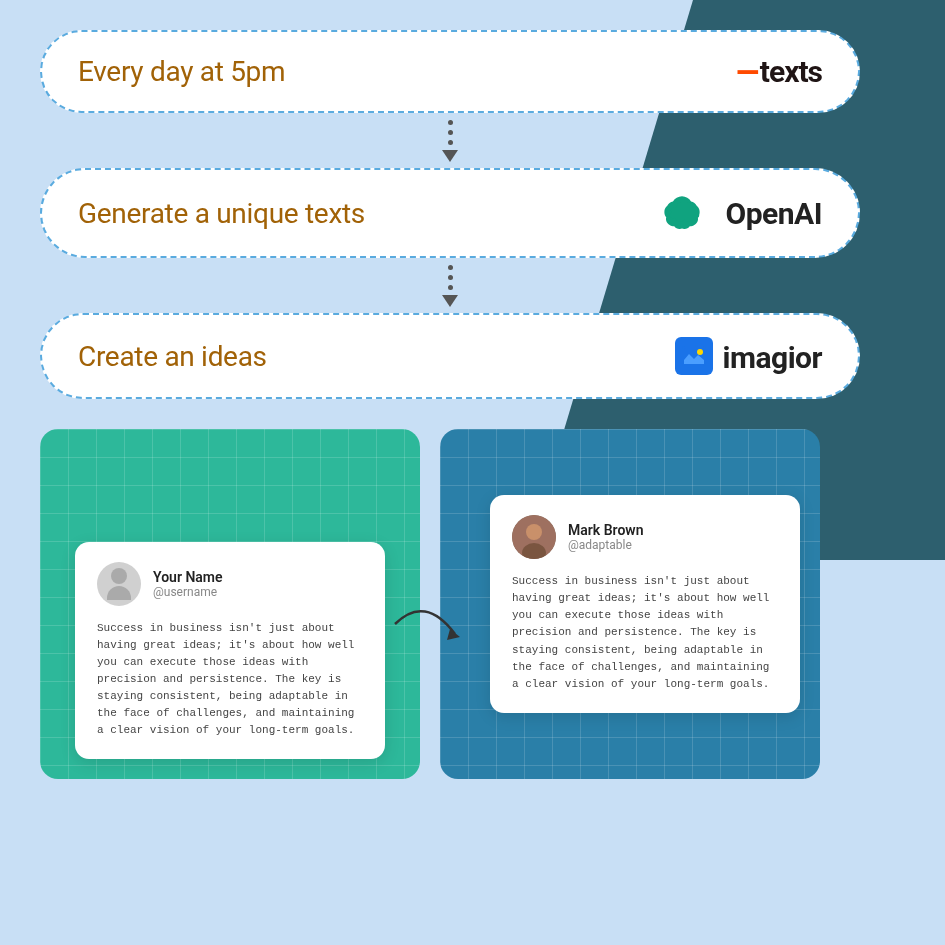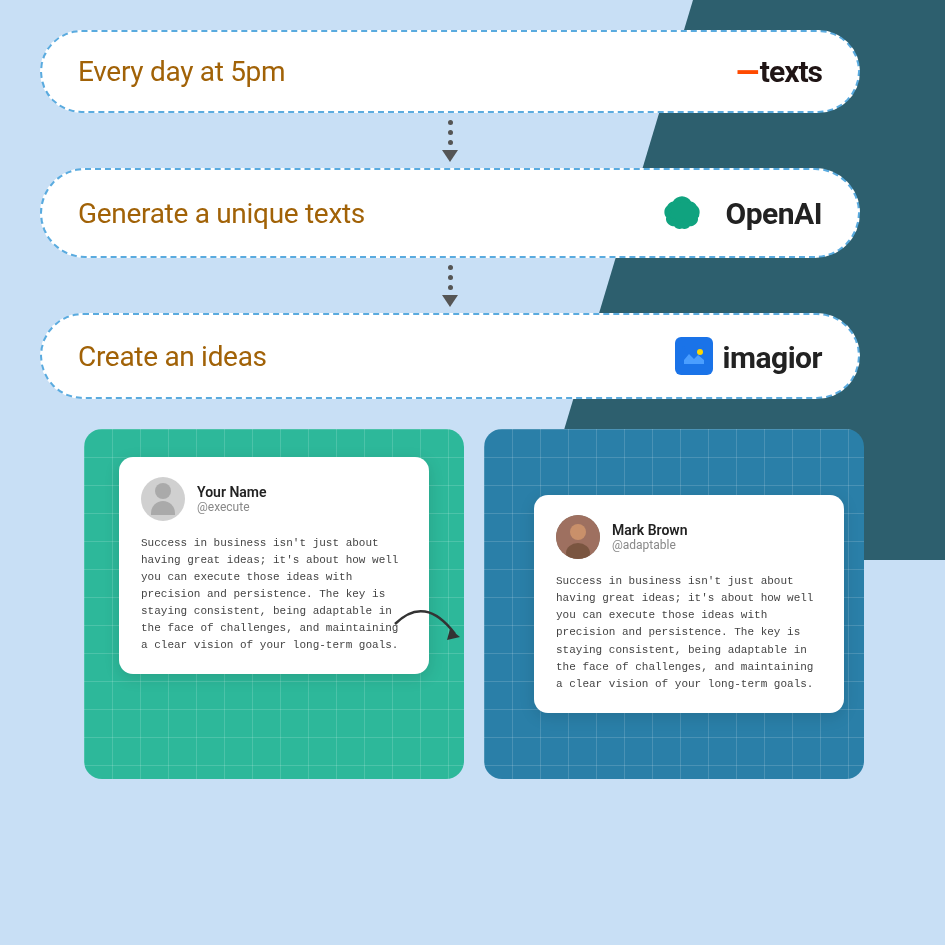--- a/index.html
+++ b/index.html
@@ -162,32 +162,31 @@
       color: #222;
       letter-spacing: -0.5px;
     }
 
     
     .template-card {
       width: 380px;
       height: 350px;
       background: #2db89a;
       border-radius: 18px;
-      padding: 28px;
-      position: relative;
-      display: flex;
-      align-items: flex-start;
+      padding: 20px;
+      position: relative;
+      display: flex;
+      align-items: flex-end;
       justify-content: center;
       
       background-image:
         linear-gradient(rgba(255,255,255,0.15) 1px, transparent 1px),
         linear-gradient(90deg, rgba(255,255,255,0.15) 1px, transparent 1px);
       background-size: 28px 28px;
       background-color: #2db89a;
-      margin-left: 44px;
     }
 
     
     .result-card {
       width: 380px;
       height: 350px;
       background: #2a7fa8;
       border-radius: 18px;
       padding: 20px;
       position: relative;
@@ -369,21 +368,21 @@
       <div class="post-card">
         <div class="post-card-header">
           <div class="avatar avatar-template">
             <div class="person-silhouette">
               <div class="person-head"></div>
               <div class="person-body"></div>
             </div>
           </div>
           <div class="user-info">
             <span class="user-name">Your Name</span>
-            <span class="user-handle">@execute</span>
+            <span class="user-handle">@username</span>
           </div>
         </div>
         <p class="post-text">Success in business isn't just about having great ideas; it's about how well you can execute those ideas with precision and persistence. The key is staying consistent, being adaptable in the face of challenges, and maintaining a clear vision of your long-term goals.</p>
       </div>
     </div>
 
     <svg class="curved-arrow" width="80" height="60" viewBox="0 0 80 60">
       <path d="M10 20 Q40 -10 70 30" stroke="#333" stroke-width="2.5" fill="none" stroke-dasharray="none"></path>
       <polygon points="65,25 75,33 62,36" fill="#333"></polygon>
     </svg>

